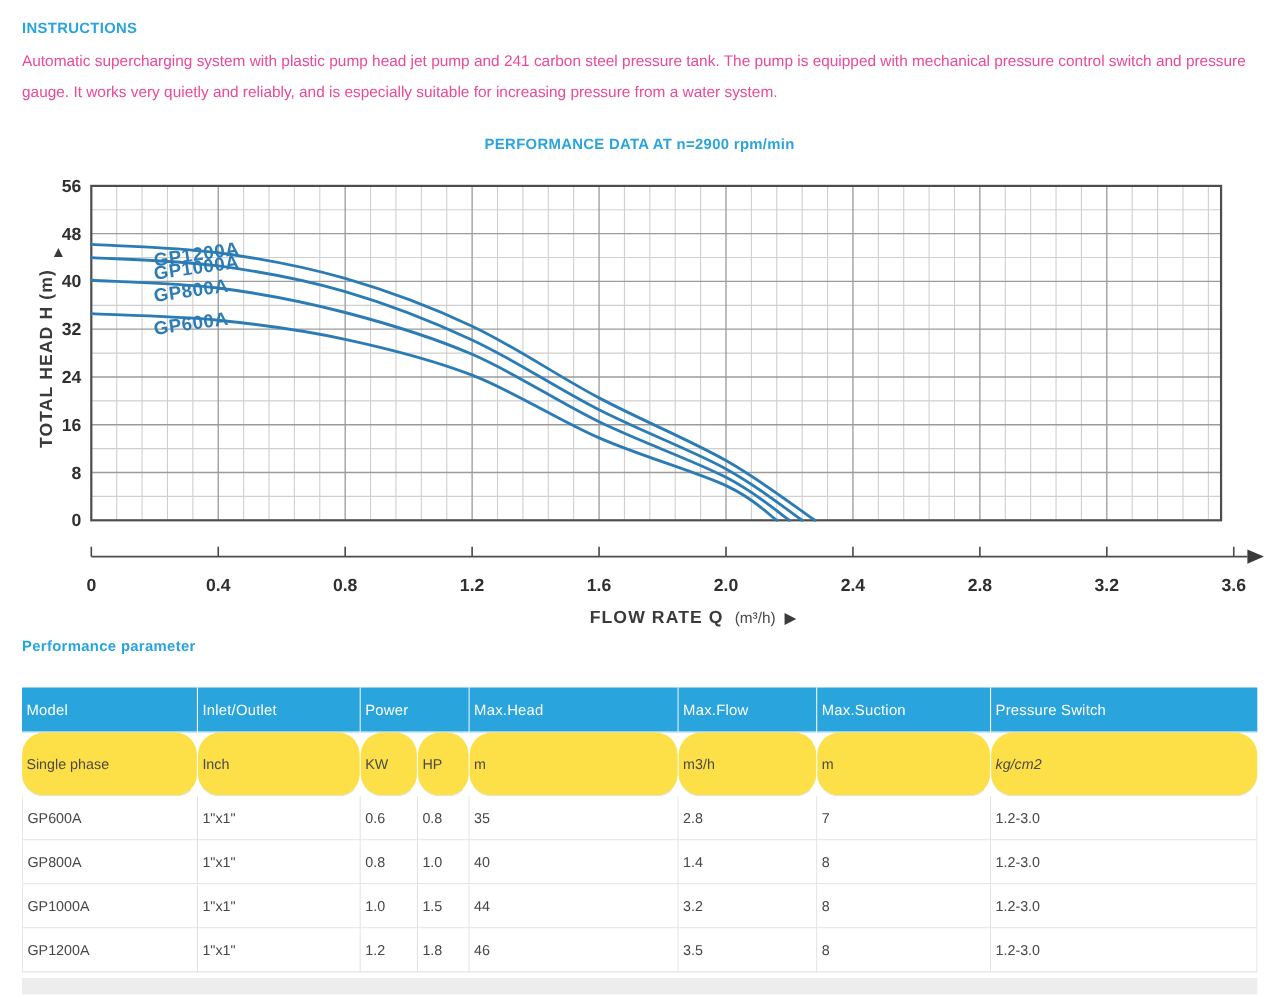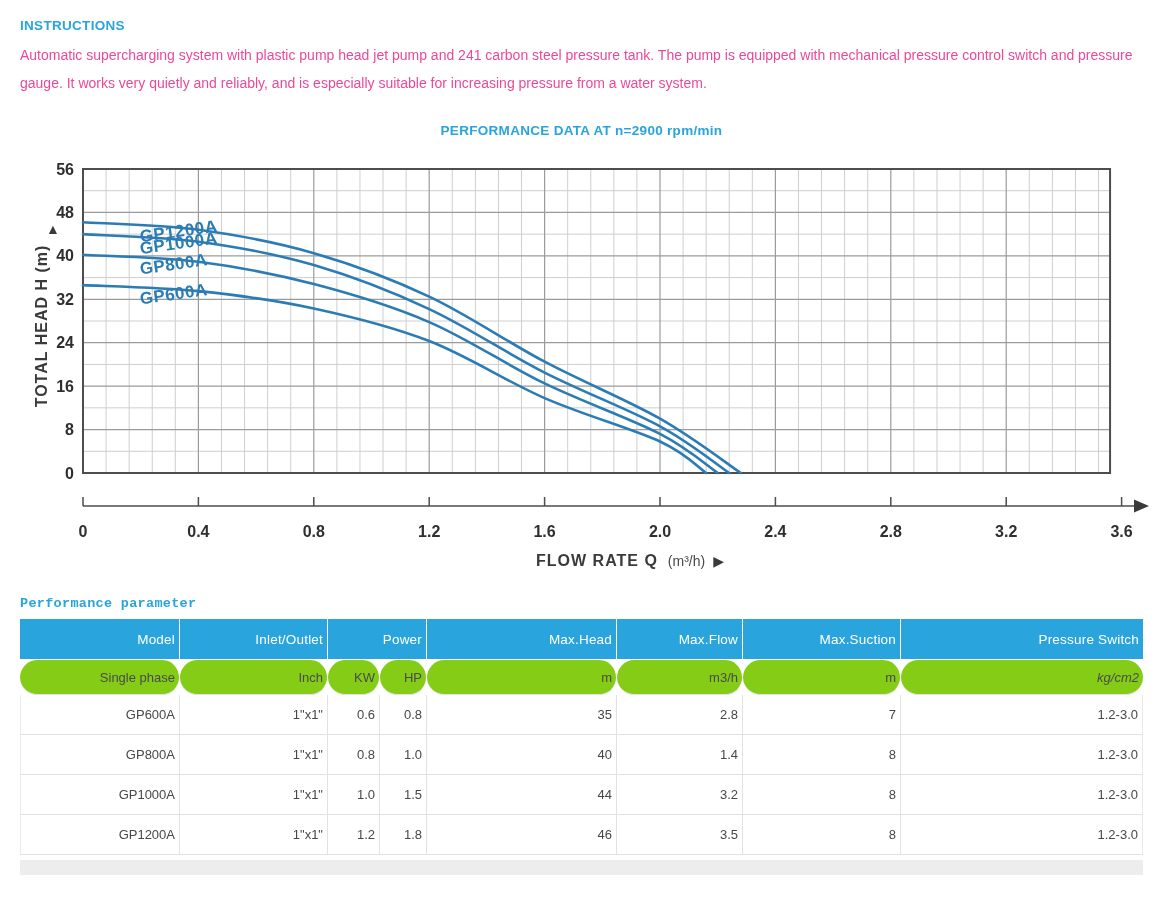--- a/index.html
+++ b/index.html
@@ -19,37 +19,37 @@
     color:var(--accent);
     font-size:13.5px;font-weight:700;letter-spacing:.3px;
   }
   #instructions-text{
     margin:8px 0 0 0;
     font-size:14px;line-height:28px;color:#ec4899;
     max-width:1126px;
   }
   #performance-heading{margin-top:26px;text-align:center;}
   #chart{display:block;margin-left:-6px;margin-top:10px;}
-  #parameters-heading{margin-top:20px;font-family:Liberation Mono, monospace;}
+  #parameters-heading{margin-top:4px;}
   table{
     border-collapse:separate;border-spacing:0;
     width:1123px;table-layout:fixed;
-    margin-top:8px;
-    text-align:right;
+    margin-top:30px;
+    text-align:left;
   }
   thead th{
     background:var(--accent);color:#ffffff;
     font-weight:400;font-size:13.5px;letter-spacing:.2px;
     height:41px;padding:0 4px;
     border-right:1px solid #ffffff;border-bottom:1px solid #ffffff;
   }
   thead th:last-child{border-right:none;}
   tr.unit-row td{
-    background:#84cc16;color:#4a4a4a;font-size:13px;
-    height:35px;padding:0 4px;
+    background:#fde047;color:#4a4a4a;font-size:13px;
+    height:58px;padding:0 4px;
     border-right:1px solid #ffffff;border-bottom:1px solid #e2e2e2;border-radius:20px;
   }
   tr.unit-row td:last-child{border-right:none;font-style:italic;}
   tr.data-row td{
     background:#ffffff;color:#474747;font-size:13px;
     height:40px;padding:0 4px;
     border-right:1px solid #e2e2e2;border-bottom:1px solid #e2e2e2;
   }
   tr.data-row td:first-child{border-left:1px solid #e9e9e9;}
   tr.data-row td:last-child{border-right:1px solid #e9e9e9;}

